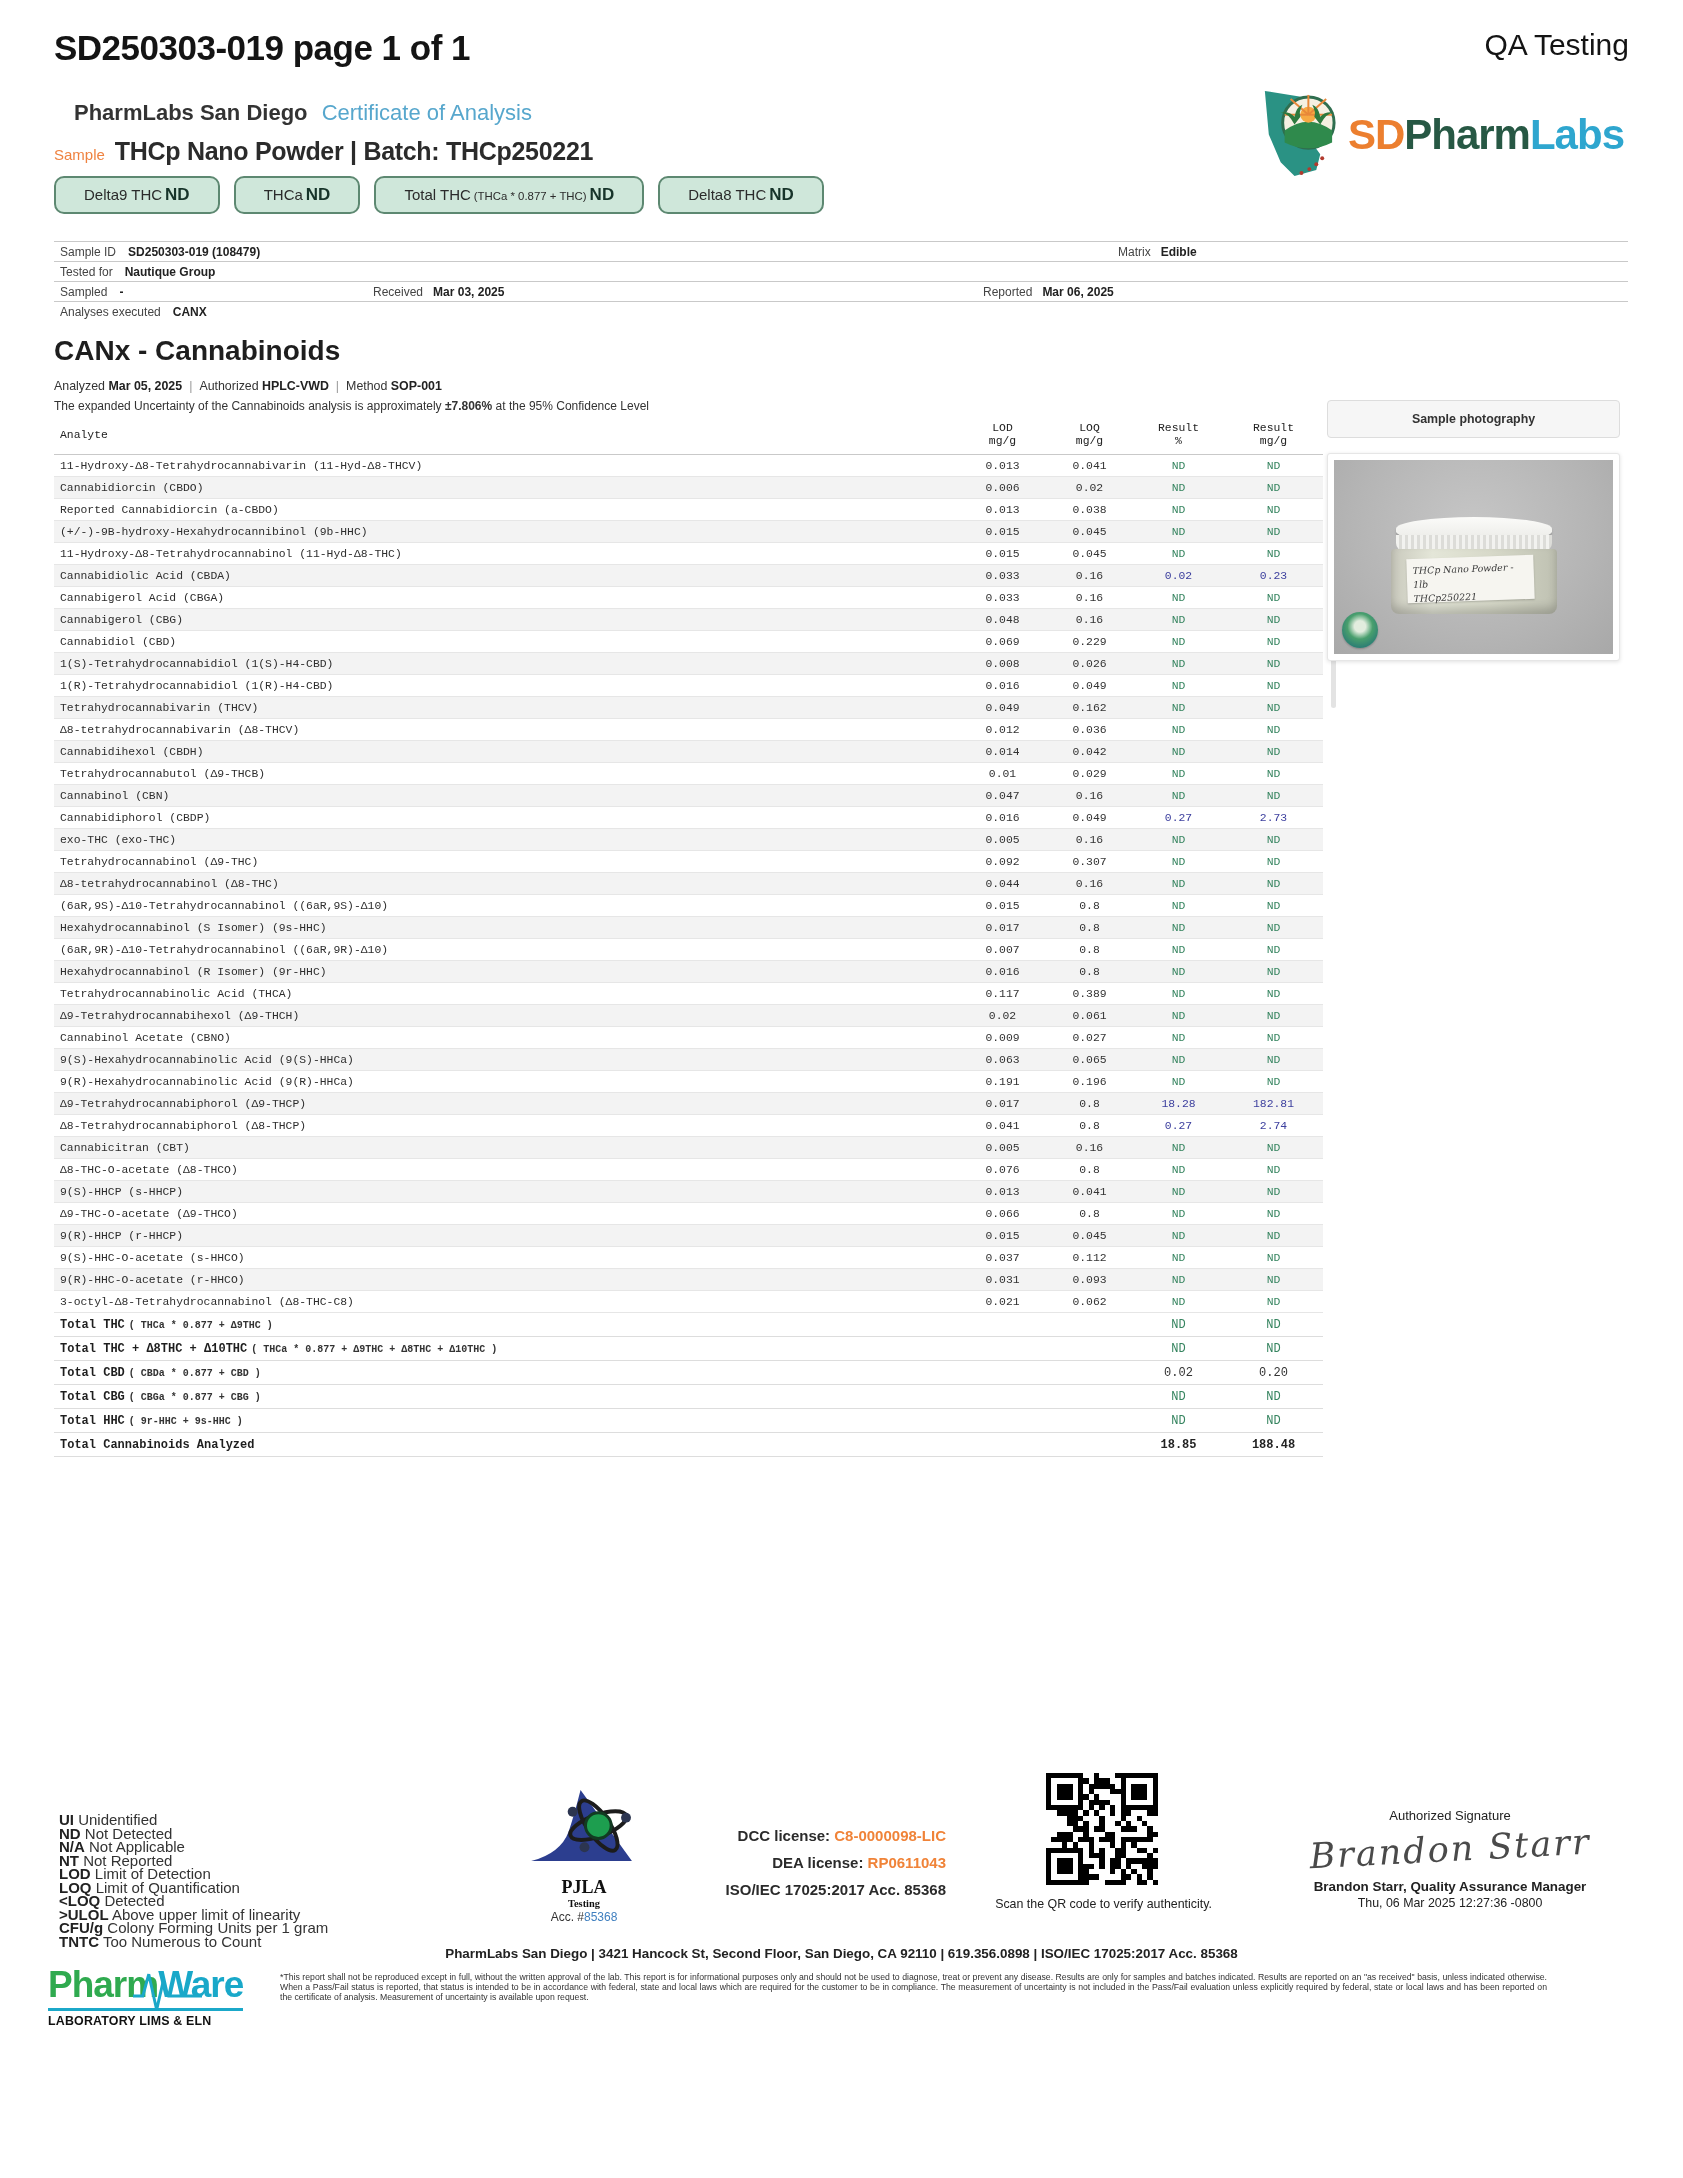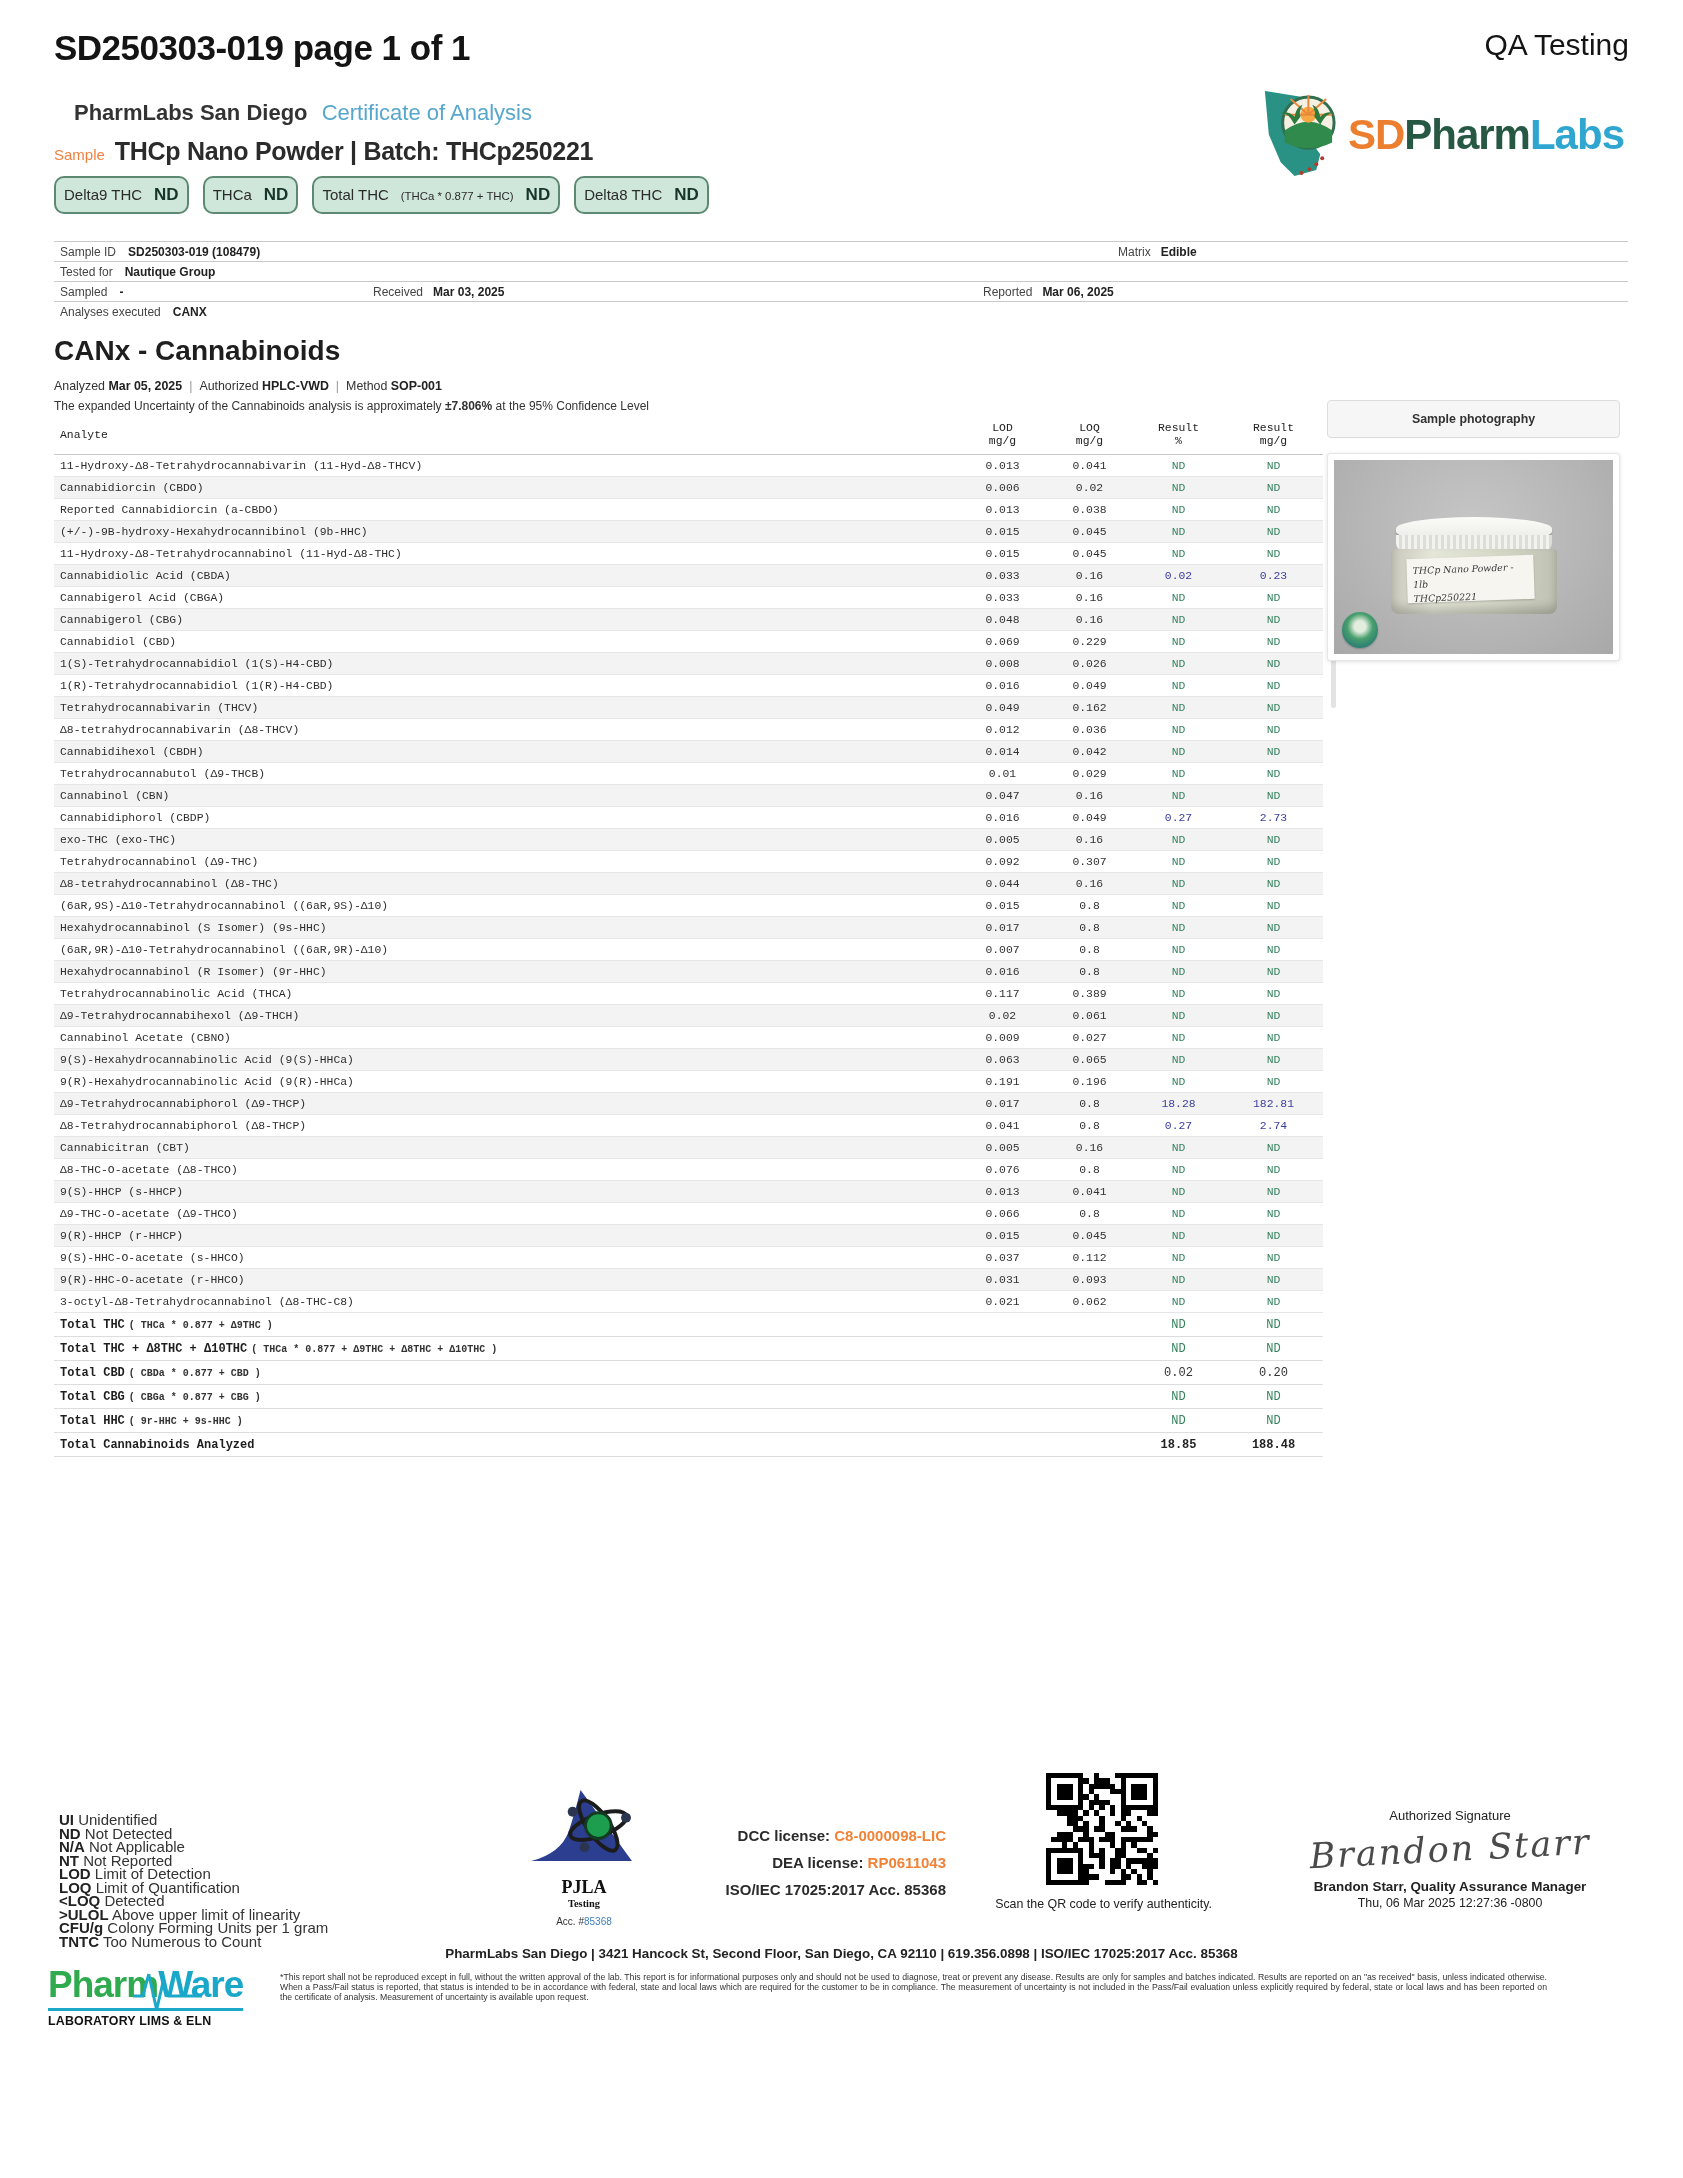--- a/index.html
+++ b/index.html
@@ -19,22 +19,22 @@
 
   
   .brand{position:absolute;right:59px;top:85px;display:flex;align-items:center;}
   .brand-wordmark{font-size:42px;font-weight:700;letter-spacing:-1px;margin-left:6px;}
   .brand-wordmark .sd{color:#ec7f2f;}
   .brand-wordmark .ph{color:#275844;}
   .brand-wordmark .lb{color:#2ea6cf;}
 
   
   .badges{position:absolute;left:54px;top:176px;display:flex;gap:14px;}
-  .badge{display:flex;align-items:baseline;gap:12px;background:#cfe7da;border:2px solid #5d8871;
-         border-radius:10px;padding:7px 8px;}
+  .badge{display:flex;align-items:baseline;gap:3px;background:#cfe7da;border:2px solid #5d8871;
+         border-radius:10px;padding:7px 28px;}
   .badge .b-lbl{font-size:15px;color:#2b2b2b;}
   .badge .b-formula{font-size:11.4px;color:#2b2b2b;}
   .badge .b-val{font-size:17px;font-weight:700;color:#17342a;}
 
   
   .info{position:absolute;left:54px;top:241px;width:1574px;}
   .info-row{position:relative;height:19px;border-top:1px solid #c9c9c9;font-size:12px;display:flex;align-items:center;padding-left:6px;}
   .info-row.last{border-bottom:none;}
   .info-row.pre-last{border-bottom:1px solid #c9c9c9;}
   .lbl{color:#444;margin-right:12px;}
@@ -90,21 +90,21 @@
          background:radial-gradient(circle at 50% 40%, #e8f4e4 0 20%, #3f9e67 45%, #1f7a6e 75%, #145c52 100%);
          opacity:.9;box-shadow:0 1px 2px rgba(0,0,0,.25);}
 
   
   .legend{position:absolute;left:59px;top:1813px;font-size:15px;line-height:13.5px;color:#333;}
   .legend b{color:#222;}
 
   .pjla{position:absolute;left:500px;top:1788px;width:168px;text-align:center;}
   .pjla-name{font-family:"Liberation Serif",serif;font-weight:700;font-size:18px;color:#111;margin-top:2px;}
   .pjla-sub{font-family:"Liberation Serif",serif;font-weight:700;font-size:10.4px;color:#111;}
-  .pjla-acc{font-size:10px;color:#333;margin-top:7px;}
+  .pjla-acc{font-size:12px;color:#333;margin-top:1px;}
   .pjla-acc .n{color:#3f7fbf;}
 
   .licenses{position:absolute;left:634px;top:1822px;width:312px;text-align:right;font-size:15px;line-height:27px;color:#2b2b2b;font-weight:600;}
   .licenses .orange{color:#f08338;font-weight:700;}
   .licenses .iso{font-weight:700;color:#2b2b2b;}
 
   .qr-wrap{position:absolute;left:1046px;top:1773px;width:112px;}
   .qr{display:grid;grid-template-columns:repeat(21,1fr);width:112px;height:112px;background:#fff;}
   .qr div{width:100%;height:100%;}
   .qr .on{background:#000;}

